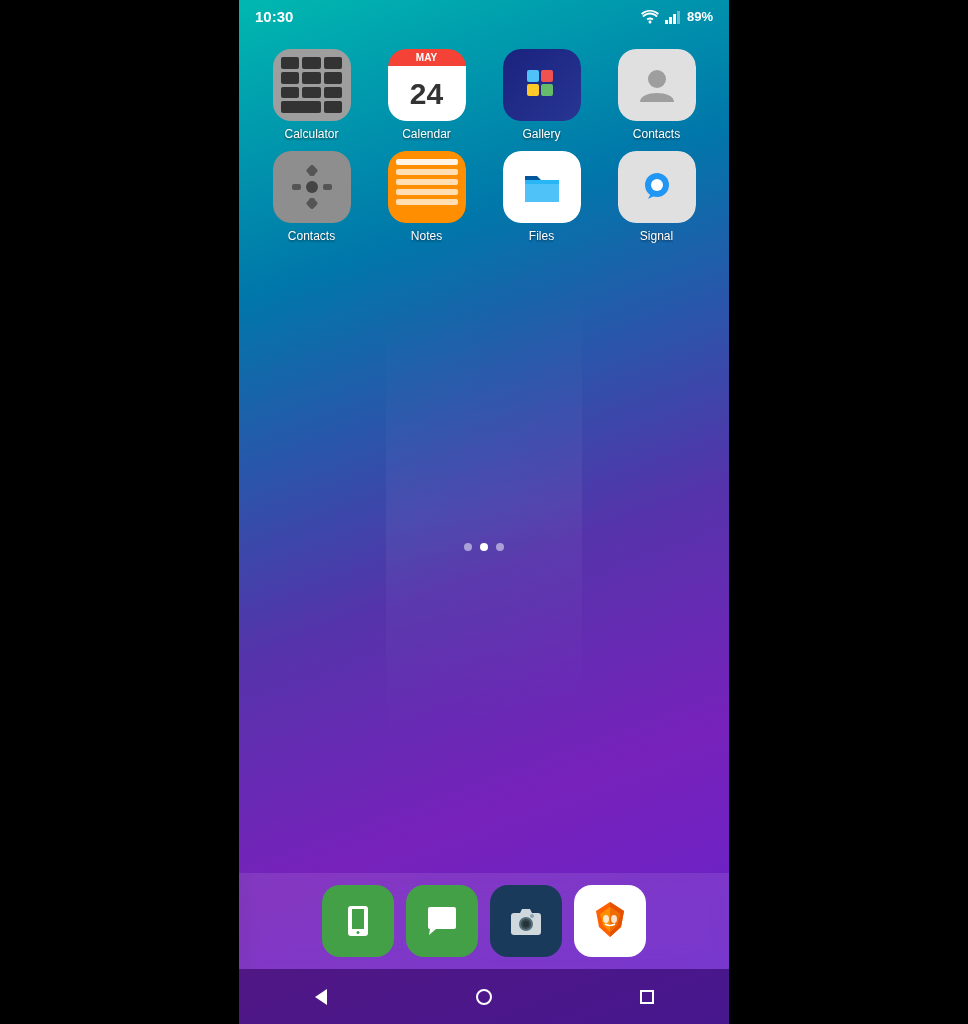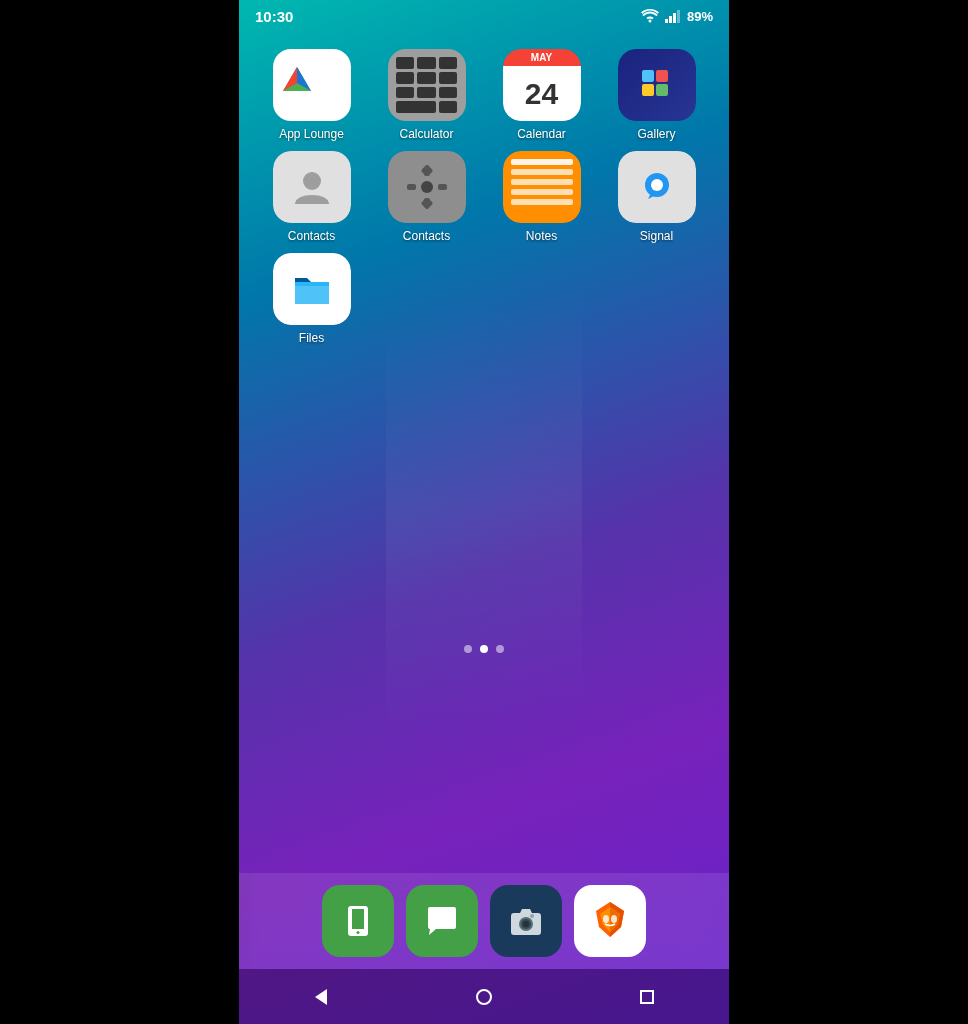--- a/index.html
+++ b/index.html
@@ -48,20 +48,21 @@
       font-weight: bold;
     }
 
     .status-time {
       font-size: 15px;
       font-weight: bold;
     }
 
     .status-icons {
       display: flex;
+      align-items: center;
       gap: 6px;
       font-size: 13px;
     }
 
     
     .app-grid {
       position: relative;
       z-index: 10;
       display: grid;
       grid-template-columns: repeat(4, 1fr);
@@ -402,30 +403,20 @@
         <rect x="4" y="7" width="3" height="7"></rect>
         <rect x="8" y="4" width="3" height="10"></rect>
         <rect x="12" y="1" width="3" height="13" fill="rgba(255,255,255,0.4)"></rect>
       </svg>
       <span>89%</span>
     </div>
   </div>
 
   <div class="app-grid">
 
-    <div class="app-item">
-      <div class="app-icon icon-app-lounge">
-        <svg width="48" height="48" viewBox="0 0 48 48">
-          <path d="M24 6 L38 30 L10 30 Z" fill="#4CAF50"></path>
-          <path d="M24 6 L38 30 L24 22 Z" fill="#1976D2"></path>
-          <path d="M24 6 L10 30 L24 22 Z" fill="#F44336"></path>
-        </svg>
-      </div>
-      <span class="app-label">App Lounge</span>
-    </div>
 
     <div class="app-item">
       <div class="app-icon icon-calculator">
         <div class="calc-grid">
           <div class="calc-dot"></div>
               <div class="calc-dot"></div>
               <div class="calc-dot"></div>
           <div class="calc-dot"></div>
               <div class="calc-dot"></div>
               <div class="calc-dot"></div>
@@ -509,45 +500,45 @@
           <div class="notes-line"></div>
           <div class="notes-line"></div>
         </div>
       </div>
       <span class="app-label">Notes</span>
     </div>
 
 
     <div class="app-item">
       <div class="app-icon" style="padding:0;">
+        <div class="files-inner">
+          <svg width="50" height="50" viewBox="0 0 50 50">
+
+            <path d="M8 18 L8 40 L42 40 L42 18 Z" fill="#29b6f6"></path>
+
+            <path d="M8 18 L8 14 L20 14 L24 18 Z" fill="#01579b"></path>
+
+            <path d="M8 22 L42 22 L42 40 L8 40 Z" fill="#4fc3f7"></path>
+          </svg>
+        </div>
+      </div>
+      <span class="app-label">Files</span>
+    </div>
+
+    <div class="app-item">
+      <div class="app-icon" style="padding:0;">
         <div class="signal-inner">
           <svg width="46" height="46" viewBox="0 0 46 46">
             <circle cx="23" cy="21" r="12" fill="#2196F3"></circle>
             <path d="M17 29 L14 35 L22 31" fill="#2196F3"></path>
             <circle cx="23" cy="21" r="6" fill="white"></circle>
           </svg>
         </div>
       </div>
       <span class="app-label">Signal</span>
-    </div>
-
-    <div class="app-item">
-      <div class="app-icon" style="padding:0;">
-        <div class="files-inner">
-          <svg width="50" height="50" viewBox="0 0 50 50">
-
-            <path d="M8 18 L8 40 L42 40 L42 18 Z" fill="#29b6f6"></path>
-
-            <path d="M8 18 L8 14 L20 14 L24 18 Z" fill="#01579b"></path>
-
-            <path d="M8 22 L42 22 L42 40 L8 40 Z" fill="#4fc3f7"></path>
-          </svg>
-        </div>
-      </div>
-      <span class="app-label">Files</span>
     </div>
 
   </div>
 
   <div class="page-indicators">
     <div class="page-dot"></div>
     <div class="page-dot active"></div>
     <div class="page-dot"></div>
   </div>
 

